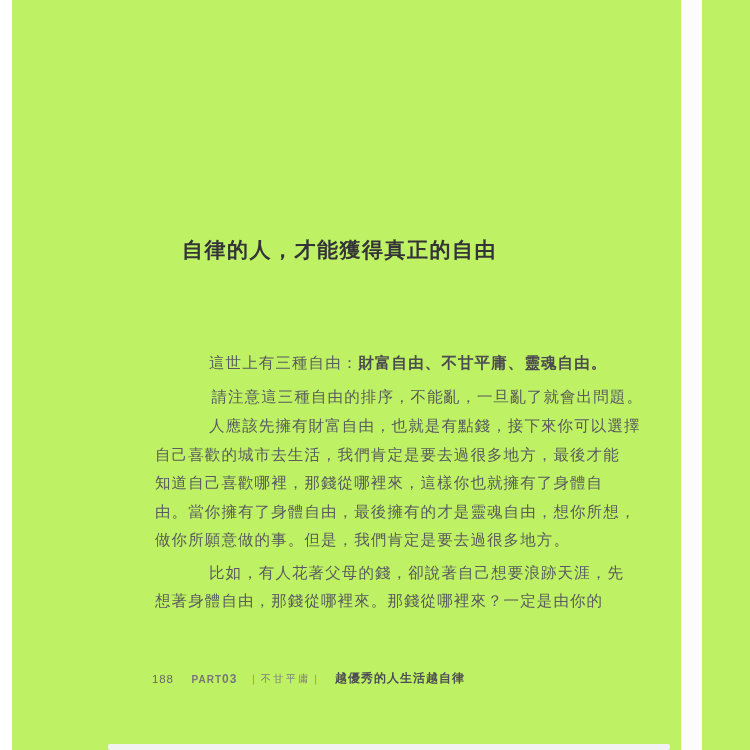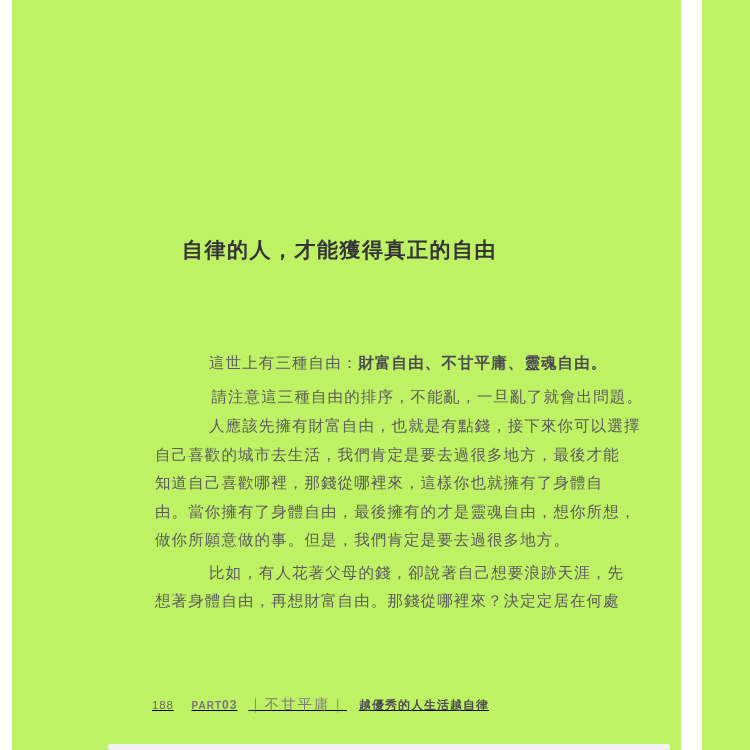--- a/index.html
+++ b/index.html
@@ -46,42 +46,41 @@
     white-space: nowrap;
   }
   .indent { padding-left: 54px; }
   .gap-lg { margin-top: 5px; text-align: right; }
   .gap-sm { margin-top: 1px; }
   .gap-md { margin-top: 4px; }
   .bold-run { font-weight: bold; color: #4b4b50; }
   
   .footer {
     position: absolute;
-    left: 140px; top: 696px;
+    left: 140px; top: 670px;
     display: flex;
     align-items: center;
     white-space: nowrap;
-    text-decoration: underline;
   }
   .page-number {
     font-size: 11.5px;
     color: #68686c;
     letter-spacing: 0.8px;
   }
   .part-label {
     margin-left: 18px;
     font-size: 10px;
     color: #77777b;
     letter-spacing: 1px;
     font-weight: bold;
   }
   .part-number { font-size: 12px; }
   .chapter-label {
     margin-left: 11px;
-    font-size: 14px;
+    font-size: 10px;
     color: #7b7b7f;
     letter-spacing: 2.5px;
   }
   .book-title {
     margin-left: 12px;
     font-size: 12px;
     font-weight: bold;
     color: #4e4e52;
     letter-spacing: 1px;
   }
@@ -108,21 +107,21 @@
 
     <p class="indent gap-lg">請注意這三種自由的排序，不能亂，一旦亂了就會出問題。</p>
 
     <p class="indent gap-sm">人應該先擁有財富自由，也就是有點錢，接下來你可以選擇</p>
     <p>自己喜歡的城市去生活，我們肯定是要去過很多地方，最後才能</p>
     <p>知道自己喜歡哪裡，那錢從哪裡來，這樣你也就擁有了身體自</p>
     <p>由。當你擁有了身體自由，最後擁有的才是靈魂自由，想你所想，</p>
     <p>做你所願意做的事。但是，我們肯定是要去過很多地方。</p>
 
     <p class="indent gap-md">比如，有人花著父母的錢，卻說著自己想要浪跡天涯，先</p>
-    <p>想著身體自由，再想財富自由。那錢從哪裡來？決定定居在何處</p>
+    <p>想著身體自由，那錢從哪裡來。那錢從哪裡來？一定是由你的</p>
   </div>
 
   <div class="footer">
     <span class="page-number">188</span>
     <span class="part-label"><span>PART</span><span class="part-number">03</span></span>
     <span class="chapter-label">｜不甘平庸｜</span>
     <span class="book-title">越優秀的人生活越自律</span>
   </div>
 
   <div class="scan-strip"></div>

